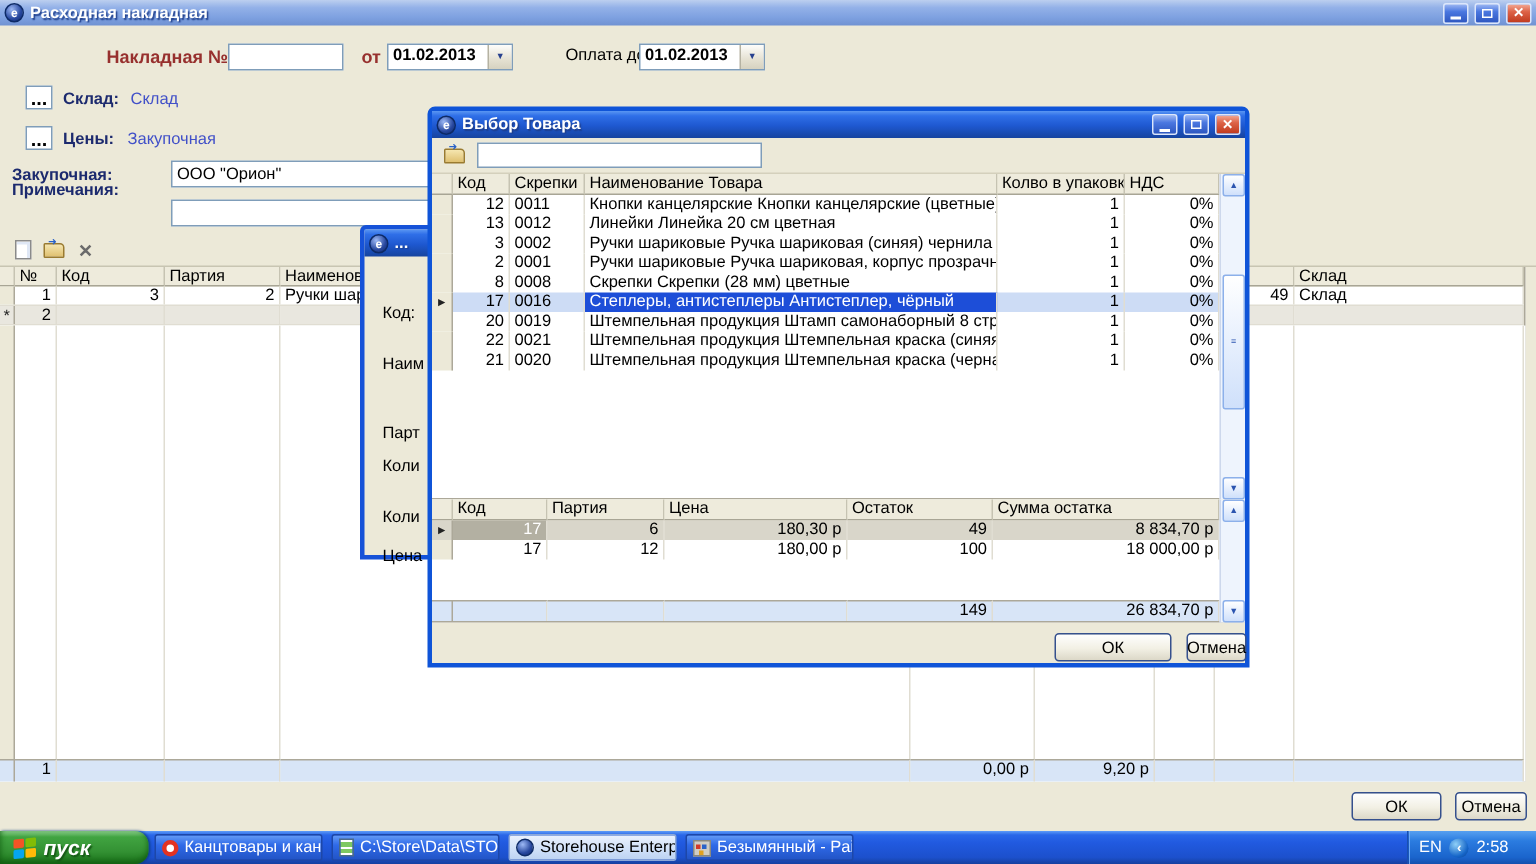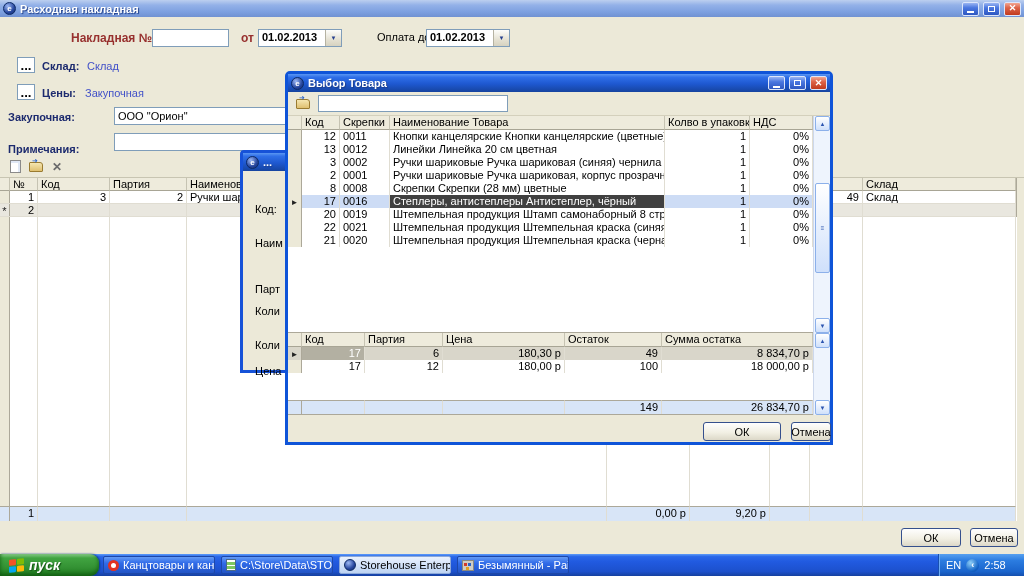--- a/index.html
+++ b/index.html
@@ -48,21 +48,21 @@
   .mk { background:#ece9d8; border-right:1px solid #aca899; padding:0; text-align:center; }
   .h13 { height:13px;align-items:center; } .h14 { height:14px; } .h15 { height:15px; }
   .w10{width:10px;flex:0 0 10px} .w14{width:14px;flex:0 0 14px} .w28{width:28px;flex:0 0 28px}
   .w38{width:38px;flex:0 0 38px} .w40{width:40px;flex:0 0 40px} .w50{width:50px;flex:0 0 50px}
   .w53{width:53px;flex:0 0 53px} .w63{width:63px;flex:0 0 63px} .w72{width:72px;flex:0 0 72px}
   .w77{width:77px;flex:0 0 77px} .w78{width:78px;flex:0 0 78px} .w80{width:80px;flex:0 0 80px}
   .w83{width:83px;flex:0 0 83px} .w85{width:85px;flex:0 0 85px} .w97{width:97px;flex:0 0 97px}
   .w122{width:122px;flex:0 0 122px} .w151{width:151px;flex:0 0 151px} .w153{width:153px;flex:0 0 153px}
   .w275{width:275px;flex:0 0 275px} .w420{width:420px;flex:0 0 420px}
   .psel .c { background:#cddcf5; }
-  .psel .cname { background:#404040; color:#fff; }
+  .psel .cname { background:#1d4ed8; color:#fff; }
   .psel .mk, .bsel .mk { background:#ece9d8; }
   .mk.cur::after { content:"►"; font-size:8px; color:#222; line-height:13px; }
   .mk.new::after { content:"*"; font-size:11px; color:#222; line-height:14px; }
   .bsel .c { background:#d9d6ca; }
   .bsel .ccode { background:#b3b0a2; color:#fff; }
   .totrow .c { background:#d8e5f7; border-top:1px solid #aca899; }
   .newcell { background:#b5b2a4; }
   .row2 .c { background:#e9e7df; }
 
   
@@ -144,21 +144,21 @@
     <span class="abs navylab" style="left:42px;top:60px;">Склад:</span>
     <span class="abs blueval" style="left:87px;top:60px;">Склад</span>
 
     <button class="abs dots" style="left:17px;top:84px;">...</button>
     <span class="abs navylab" style="left:42px;top:87px;">Цены:</span>
     <span class="abs blueval" style="left:85px;top:87px;">Закупочная</span>
 
     <span class="abs navylab" style="left:8px;top:111px;">Закупочная:</span>
     <input class="abs tinput" style="left: 114px; top: 107px; width: 710px; height: 18px;" value="ООО &quot;Орион&quot;">
 
-    <span class="abs navylab" style="left:8px;top:121px;margin-top:22px;">Примечания:</span>
+    <span class="abs navylab" style="left:8px;top:121px;">Примечания:</span>
     <input class="abs tinput" style="left: 114px; top: 133px; width: 710px; height: 18px;" value="">
 
     <div class="abs" style="left:0;top:156px;width:1024px;height:22px;border-bottom:1px solid #c8c5b2;display:flex;align-items:center;gap:3px;padding-left:6px;">
       <span class="tico">
           <span class="page"></span>
         </span>
       <span class="tico">
           <span class="folder"></span>
         </span>
       <span class="tico xdel">✕</span>

